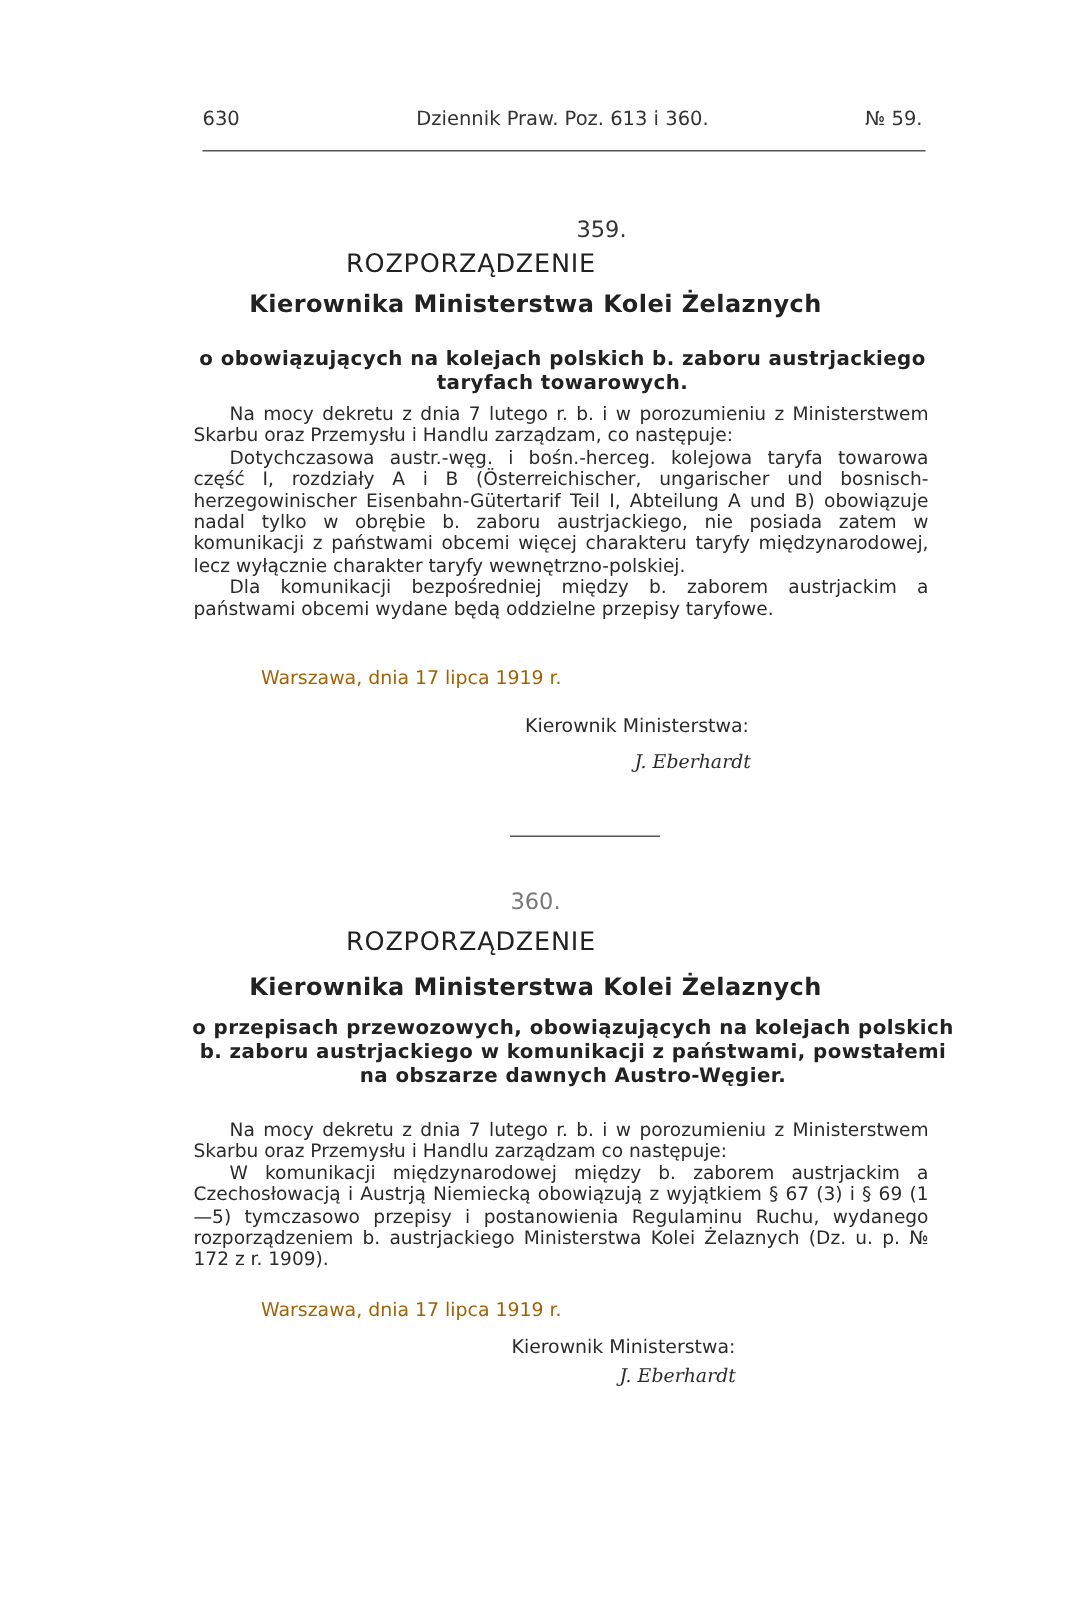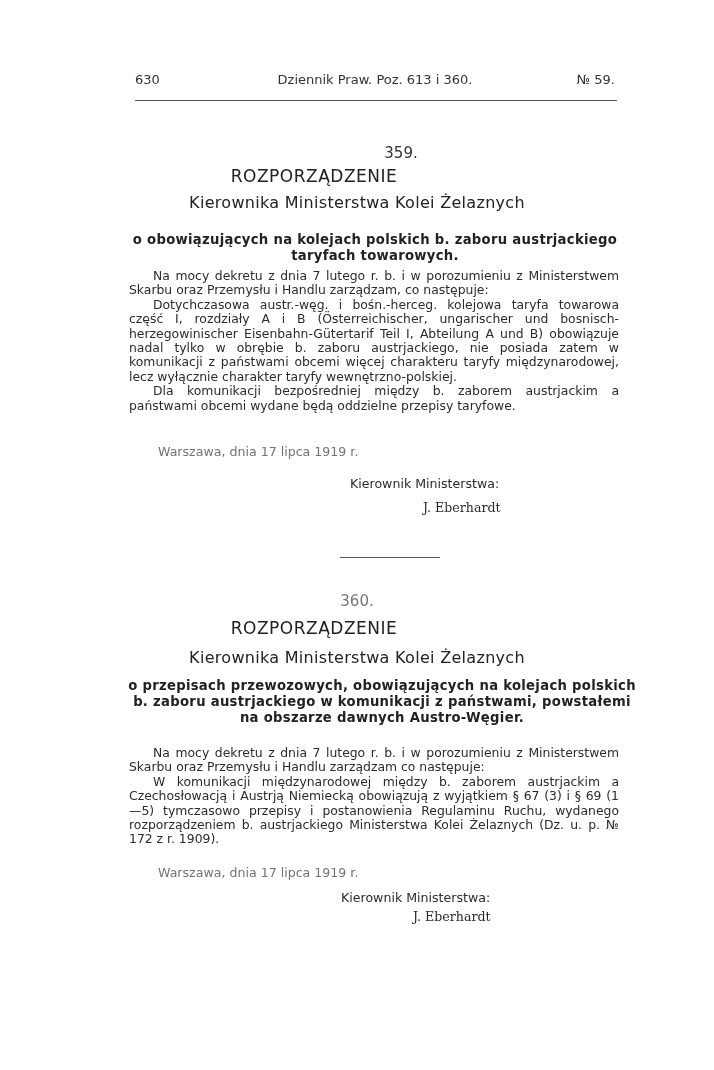--- a/index.html
+++ b/index.html
@@ -28,42 +28,42 @@
     .num {
       position: absolute; left: 0; width: 714px; text-align: center;
       font-size: 15px; color: #333;
     }
     .doc-title {
       position: absolute; left: 0; width: 628px; text-align: center;
       font-size: 17px; letter-spacing: 0.5px; color: #222;
     }
     .issuer {
       position: absolute; left: 0; width: 714px; text-align: center;
-      font-size: 16px; letter-spacing: 0.3px; color: #222;
+      font-size: 16px; letter-spacing: 0.3px; color: #222; font-weight: bold;
     }
     .subject {
       position: absolute; left: 130px; width: 490px; text-align: center;
       font-size: 13.2px; font-weight: bold; line-height: 16px; color: #222;
       letter-spacing: 0.3px;
     }
     .body-text {
       position: absolute; left: 129px; width: 490px;
       font-size: 12.4px; line-height: 14.4px; color: #2b2b2b;
       text-align: justify;
     }
     .body-text p { margin: 0; }
     .body-text p.indent { text-indent: 24px; }
     .place-date {
-      position: absolute; left: 158px; font-size: 12.6px; color: #737373;
+      position: absolute; left: 174px; font-size: 12.6px; color: #a16207;
     }
     .sig-role {
       position: absolute; font-size: 12.6px; color: #2b2b2b;
     }
     .sig-name {
-      position: absolute; font-family: "DejaVu Serif", serif; 
+      position: absolute; font-family: "DejaVu Serif", serif; font-style: italic;
       font-size: 12.6px; color: #2b2b2b;
     }
     .sep-rule {
       position: absolute; left: 340px; top: 557px; width: 100px; height: 0;
       border-top: 1.2px solid #555;
     }
   </style>
 </head>
 <body>
 

